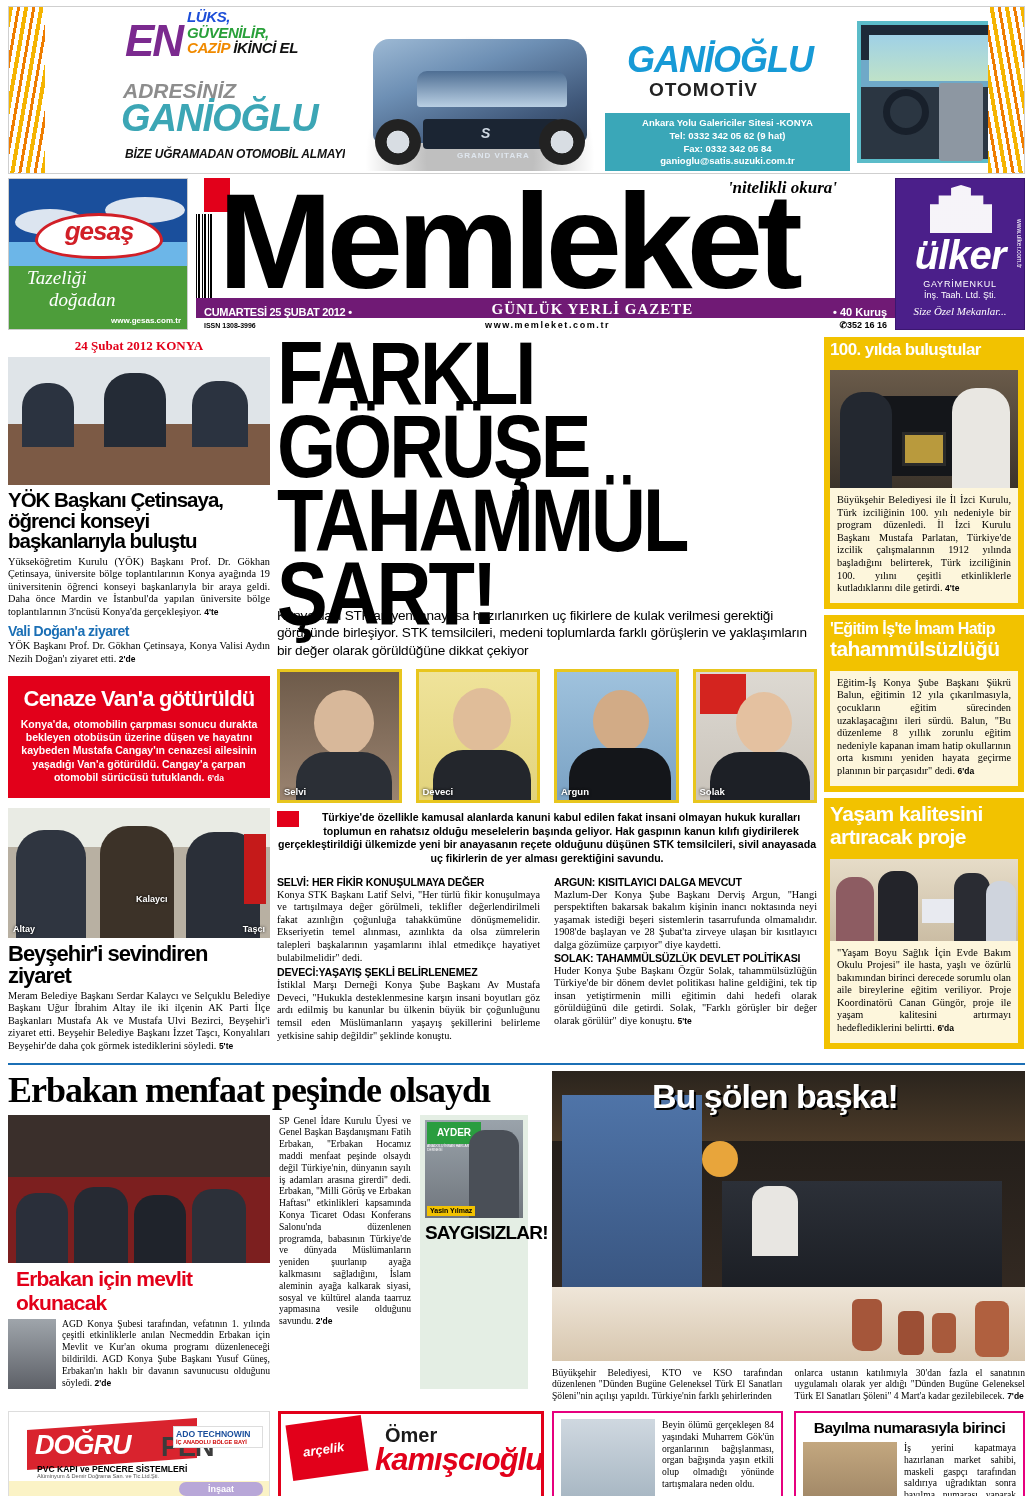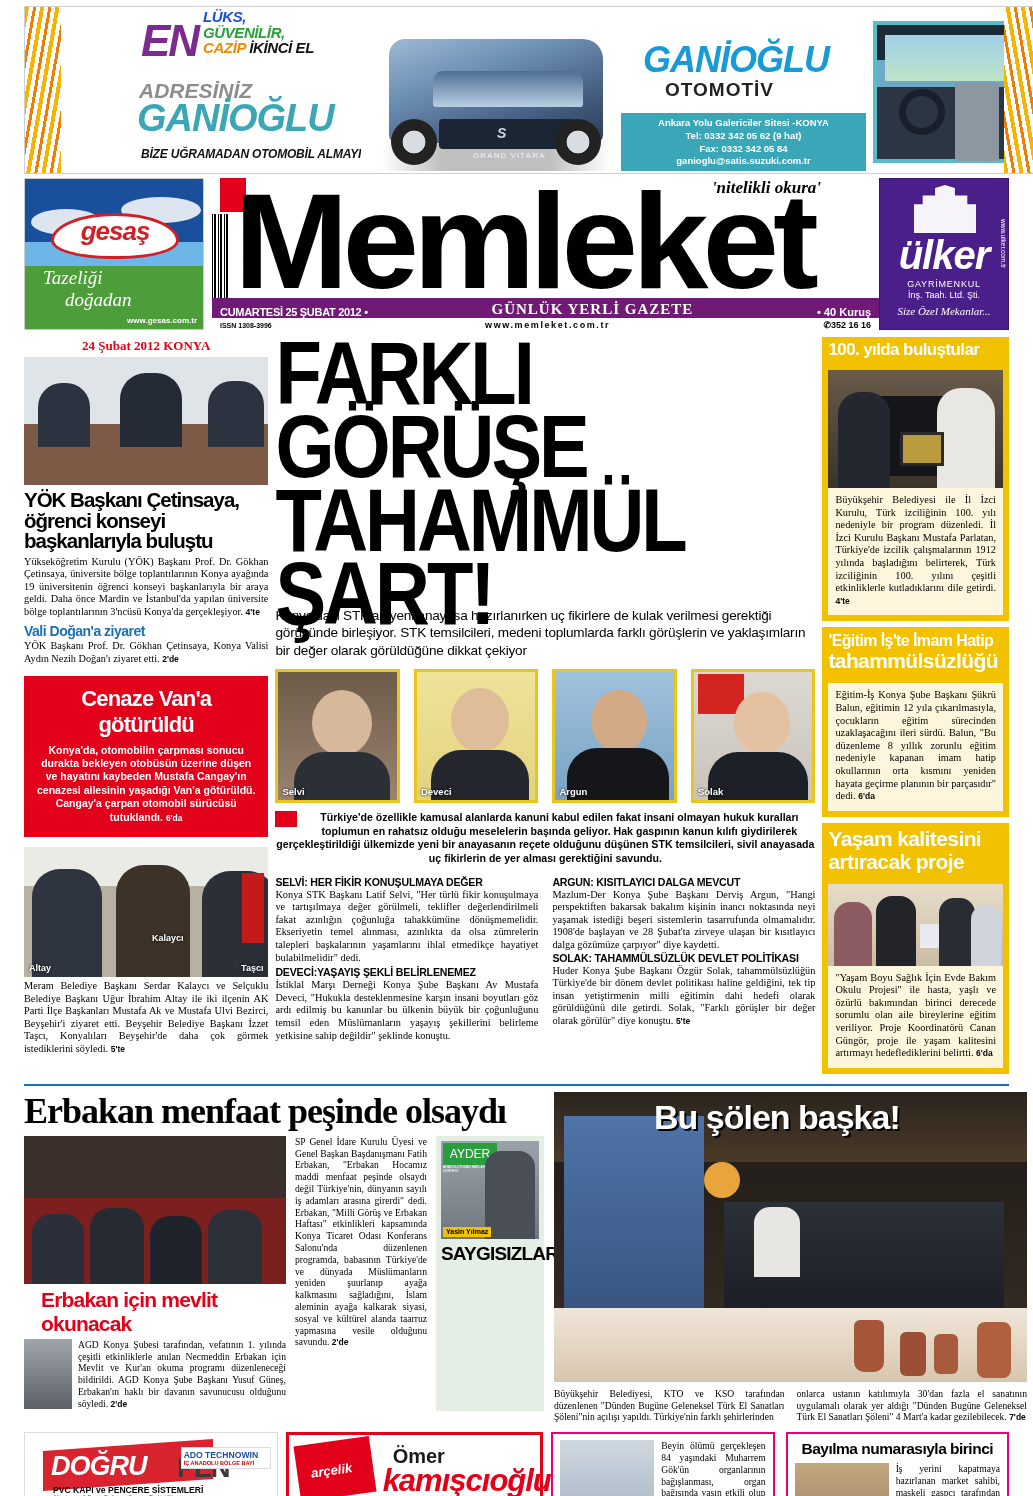--- a/index.html
+++ b/index.html
@@ -2,21 +2,21 @@
 <html lang="tr"><head>
 <meta charset="utf-8">
 <style>
   * { box-sizing: border-box; margin:0; padding:0; }
   html,body { background:#fff; }
   body {
     width:1033px; height:1496px;
     font-family:"Liberation Sans", sans-serif;
     color:#000; overflow:hidden; position:relative;
   }
-  .page { width:1033px; height:1496px; position:relative; padding:6px 24px; }
+  .page { width:1033px; height:1496px; position:relative; padding:6px 8px; }
 
   
   .topad {
     height:168px; width:1017px; margin:0 auto; position:relative;
     border:1px solid #cfcfcf; background:#fff; overflow:hidden;
     display:flex;
   }
   .topad .stripe-l, .topad .stripe-r {
     width:36px; align-self:stretch;
     background:repeating-linear-gradient(100deg,#f5b400 0 4px,#fff 4px 8px,#ef7d00 8px 11px,#fff 11px 15px);
@@ -163,21 +163,21 @@
   .yellowband { background:#f2c200; padding:6px; }
   .yellowband .inner { background:#fdf6dc; padding:6px 7px 8px; }
 
   
   .sep { border-top:2px solid #1b6fb5; margin:10px 0 6px; }
   .erb-title { font-family:"Liberation Serif",serif; font-size:36px; font-weight:700; letter-spacing:-1px; line-height:38px; }
   .erb-grid { display:flex; gap:9px; margin-top:6px; }
   .erb-left { width:262px; }
   .erb-mid  { width:132px; }
   .erb-ayder{ width:108px; background:#e4eee4; padding:5px; }
-  .red-sub { color:#e2001a; font-size:21px; font-weight:900; letter-spacing:-0.8px; margin:4px 17px 3px; }
+  .red-sub { color:#e2001a; font-size:21px; font-weight:900; letter-spacing:-0.8px; margin:4px 8px 3px; }
   .saygisiz { font-size:19px; font-weight:900; letter-spacing:-0.8px; margin:4px 0 2px; }
   .tiny-serif { font-family:"Liberation Serif",serif; font-size:9.6px; line-height:11.8px; text-align:justify; }
 
   .solen-wrap { position:relative; width:473px; }
   .solen-photo { width:473px; height:290px; background:linear-gradient(#1d1a17,#3a2e25); position:relative; overflow:hidden; }
   .solen-title { position:absolute; left:100px; top:6px; color:#fff; font-size:34px; font-weight:900; letter-spacing:-1px; text-shadow:2px 2px 0 #000; }
 
   
   .bottom { display:flex; gap:8px; margin-top:8px; }
   .ad-dogru { width:262px; height:232px; border:1px solid #ddd; position:relative; background:linear-gradient(#fff 0 30%, #fbf3c6 30% 86%, #fff 86% 100%); overflow:hidden; }
@@ -297,20 +297,21 @@
 
       <div class="photo" style="height:130px;margin-top:10px;background:linear-gradient(#e9ebe4 0 30%,#b8b0a2 30% 100%);">
         <div style="position:absolute;left:8px;top:22px;width:70px;height:108px;background:#2f3540;border-radius:28px 28px 0 0;"></div>
         <div style="position:absolute;left:92px;top:18px;width:74px;height:112px;background:#3c3228;border-radius:28px 28px 0 0;"></div>
         <div style="position:absolute;left:178px;top:24px;width:74px;height:106px;background:#2a2f38;border-radius:28px 28px 0 0;"></div>
         <div style="position:absolute;right:4px;top:26px;width:22px;height:70px;background:#c51a1a;"></div>
         <span class="cap">Altay</span>
         <span class="cap" style="left:128px;bottom:34px;">Kalaycı</span>
         <span class="cap r">Taşcı</span>
       </div>
+      <h2 class="hd-black" style="font-size:22px;margin-top:5px;">Beyşehir'i sevindiren ziyaret</h2>
       <p class="body-serif" style="margin-top:3px;"><span>Meram Belediye Başkanı Serdar Kalaycı ve Selçuklu Belediye Başkanı Uğur İbrahim Altay ile iki ilçenin AK Parti İlçe Başkanları Mustafa Ak ve Mustafa Ulvi Bezirci, Beyşehir'i ziyaret etti. Beyşehir Belediye Başkanı İzzet Taşcı, Konyalıları Beyşehir'de daha çok görmek istediklerini söyledi.</span> <span class="pageref">5'te</span></p>
     </div>
 
     <div class="col-mid">
       <h1 class="bigtitle">
         <span class="l2row">FARKLI GÖRÜŞE</span>
         <span class="l2row">TAHAMMÜL ŞART!</span>
       </h1>
       <p class="deck">Konya'daki STKlar, yeni anayasa hazırlanırken uç fikirlere de kulak verilmesi gerektiği görüşünde birleşiyor. STK temsilcileri, medeni toplumlarda farklı görüşlerin ve yaklaşımların bir değer olarak görüldüğüne dikkat çekiyor</p>
 
@@ -406,31 +407,31 @@
       <h2 class="erb-title">Erbakan menfaat peşinde olsaydı</h2>
       <div class="erb-grid">
         <div class="erb-left">
           <div class="photo" style="height:148px;background:linear-gradient(#3a2f2b 0 42%,#7c1f1f 42% 100%);">
             <div style="position:absolute;left:8px;top:78px;width:52px;height:70px;background:#2a2f3a;border-radius:20px 20px 0 0;"></div>
             <div style="position:absolute;left:66px;top:72px;width:54px;height:76px;background:#262a33;border-radius:20px 20px 0 0;"></div>
             <div style="position:absolute;left:126px;top:80px;width:52px;height:68px;background:#1f232b;border-radius:20px 20px 0 0;"></div>
             <div style="position:absolute;left:184px;top:74px;width:54px;height:74px;background:#2c3039;border-radius:20px 20px 0 0;"></div>
           </div>
           <div class="red-sub">Erbakan için mevlit okunacak</div>
-          <div style="display:flex;gap:6px;">
+          <div style="display:flex;gap:6px;align-items:center;">
             <div style="width:48px;height:70px;background:linear-gradient(#9fa5ab,#5d6067);flex:none;"></div>
             <p class="tiny-serif"><span>AGD Konya Şubesi tarafından, vefatının 1. yılında çeşitli etkinliklerle anılan Necmeddin Erbakan için Mevlit ve Kur'an okuma programı düzenleneceği bildirildi. AGD Konya Şube Başkanı Yusuf Güneş, Erbakan'ın haklı bir davanın savunucusu olduğunu söyledi.</span> <span class="pageref">2'de</span></p>
           </div>
         </div>
         <div class="erb-mid">
           <p class="tiny-serif"><span>SP Genel İdare Kurulu Üyesi ve Genel Başkan Başdanışmanı Fatih Erbakan, "Erbakan Hocamız maddi menfaat peşinde olsaydı değil Türkiye'nin, dünyanın sayılı iş adamları arasına girerdi" dedi. Erbakan, "Milli Görüş ve Erbakan Haftası" etkinlikleri kapsamında Konya Ticaret Odası Konferans Salonu'nda düzenlenen programda, babasının Türkiye'de ve dünyada Müslümanların yeniden şuurlanıp ayağa kalkmasını sağladığını, İslam aleminin ayağa kalkarak siyasi, sosyal ve kültürel alanda taarruz yapmasına vesile olduğunu savundu.</span> <span class="pageref">2'de</span></p>
         </div>
         <div class="erb-ayder">
           <div style="position:relative;width:100%;height:98px;background:linear-gradient(#9aa3ab,#70767d);">
-            <div style="position:absolute;left:2px;top:2px;width:54px;height:22px;background:#2a9d3f;color:#fff;font-size:12px;font-weight:400;display:flex;align-items:center;justify-content:center;">AYDER</div>
+            <div style="position:absolute;left:2px;top:2px;width:54px;height:22px;background:#2a9d3f;color:#fff;font-size:10px;font-weight:700;display:flex;align-items:center;justify-content:center;">AYDER</div>
             <div style="position:absolute;left:2px;top:24px;width:54px;font-size:3.4px;color:#fff;">ANADOLU İNSAN HAKLARI DERNEĞİ</div>
             <div style="position:absolute;right:4px;top:10px;width:50px;height:88px;background:#4a4f57;border-radius:16px 16px 0 0;"></div>
             <div style="position:absolute;left:2px;bottom:2px;background:#f2c200;color:#000;font-size:7px;font-weight:900;padding:1px 3px;line-height:8px;">Yasin Yılmaz</div>
           </div>
           <div class="saygisiz">SAYGISIZLAR!</div>
         </div>
       </div>
     </div>
 
     <div class="solen-wrap">

